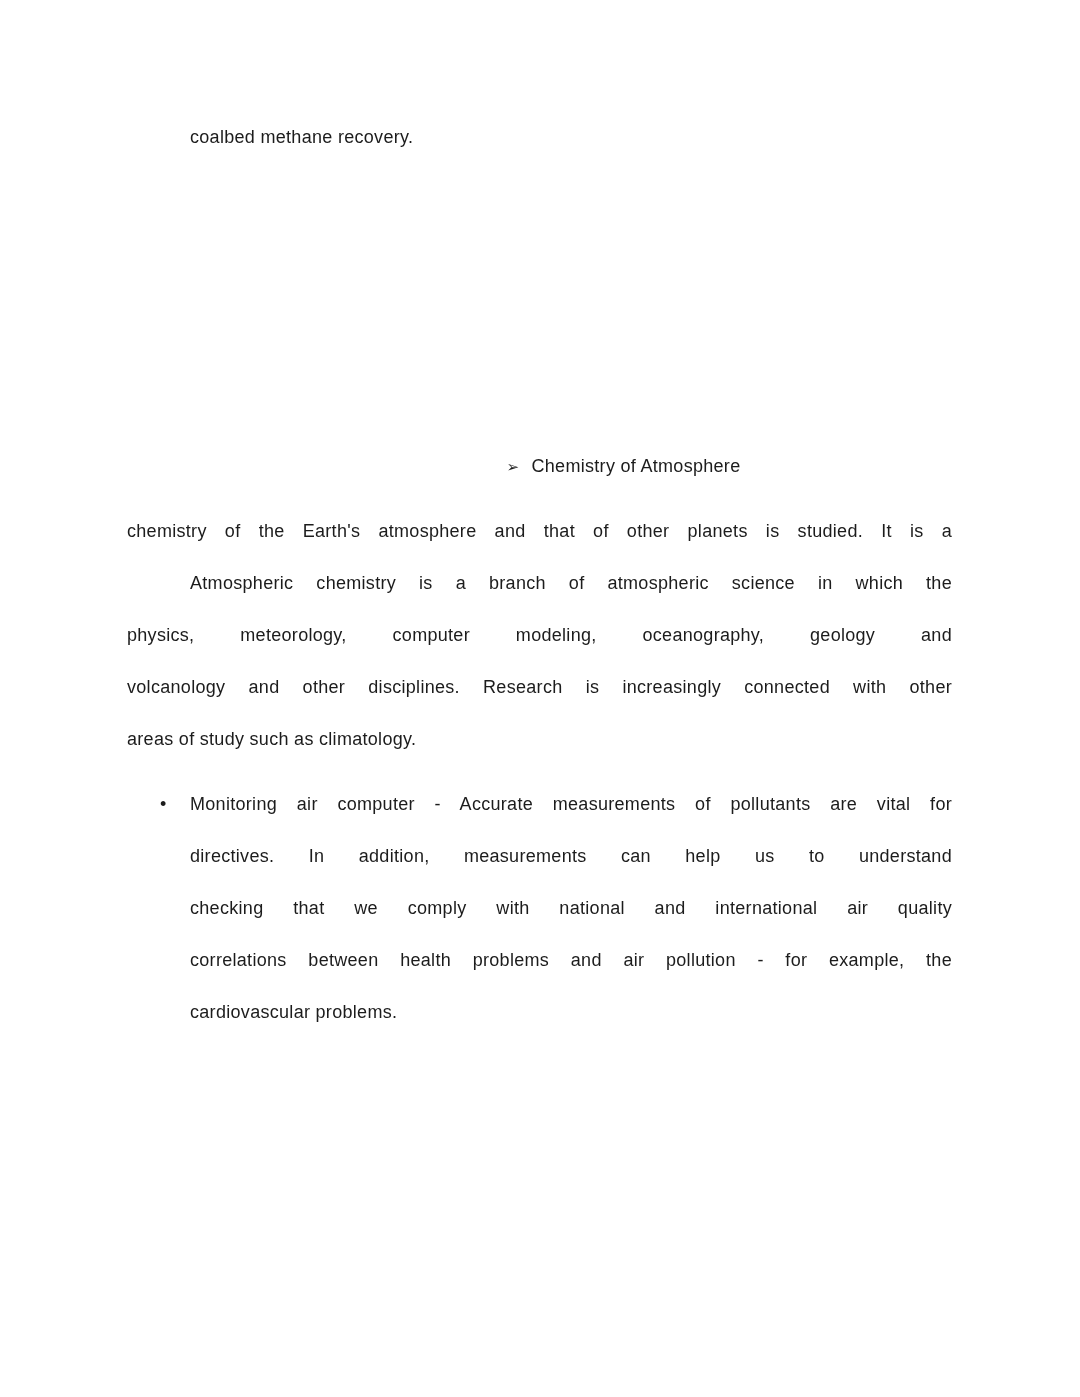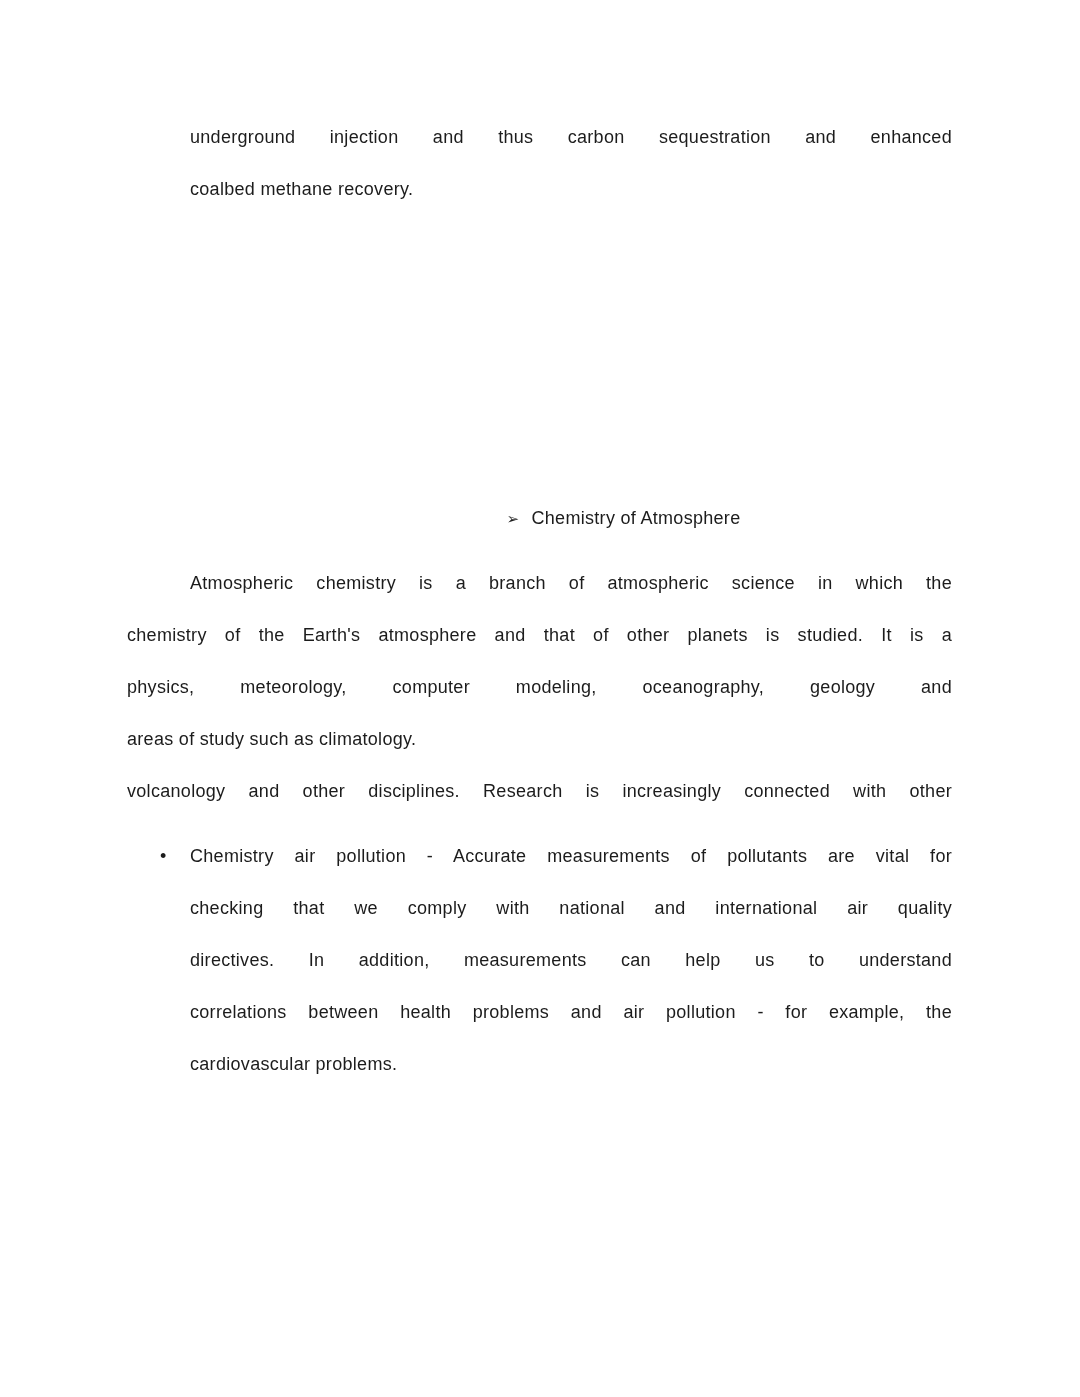--- a/index.html
+++ b/index.html
@@ -76,40 +76,39 @@
     margin-left: 190px;
     width: 762px;
   }
 </style>
 </head>
 <body>
 
 <div class="doc">
 
   <div class="block-continuation">
-    <div class="line j">underground injection and thus carbon sequestration and enhanced</div>
     <div class="line last">coalbed methane recovery.</div>
   </div>
 
   <div class="heading">
     <span class="arrow-bullet">➢</span><span>Chemistry of Atmosphere</span>
   </div>
 
   <div class="block-paragraph">
+    <div class="line j">chemistry of the Earth's atmosphere and that of other planets is studied. It is a</div>
     <div class="line j firstline">Atmospheric chemistry is a branch of atmospheric science in which the</div>
-    <div class="line j">chemistry of the Earth's atmosphere and that of other planets is studied. It is a</div>
     <div class="line j">physics, meteorology, computer modeling, oceanography, geology and</div>
+    <div class="line j">volcanology and other disciplines. Research is increasingly connected with other</div>
     <div class="line last">areas of study such as climatology.</div>
-    <div class="line j">volcanology and other disciplines. Research is increasingly connected with other</div>
   </div>
 
   <div class="bullet-item">
     <span class="bullet-dot">•</span>
     <div class="bullet-text">
-      <div class="line j">Chemistry air pollution - Accurate measurements of pollutants are vital for</div>
+      <div class="line j">Monitoring air computer - Accurate measurements of pollutants are vital for</div>
+      <div class="line j">directives. In addition, measurements can help us to understand</div>
       <div class="line j">checking that we comply with national and international air quality</div>
-      <div class="line j">directives. In addition, measurements can help us to understand</div>
       <div class="line j">correlations between health problems and air pollution - for example, the</div>
       <div class="line last">cardiovascular problems.</div>
     </div>
   </div>
 
 </div>
 
 </body></html>

